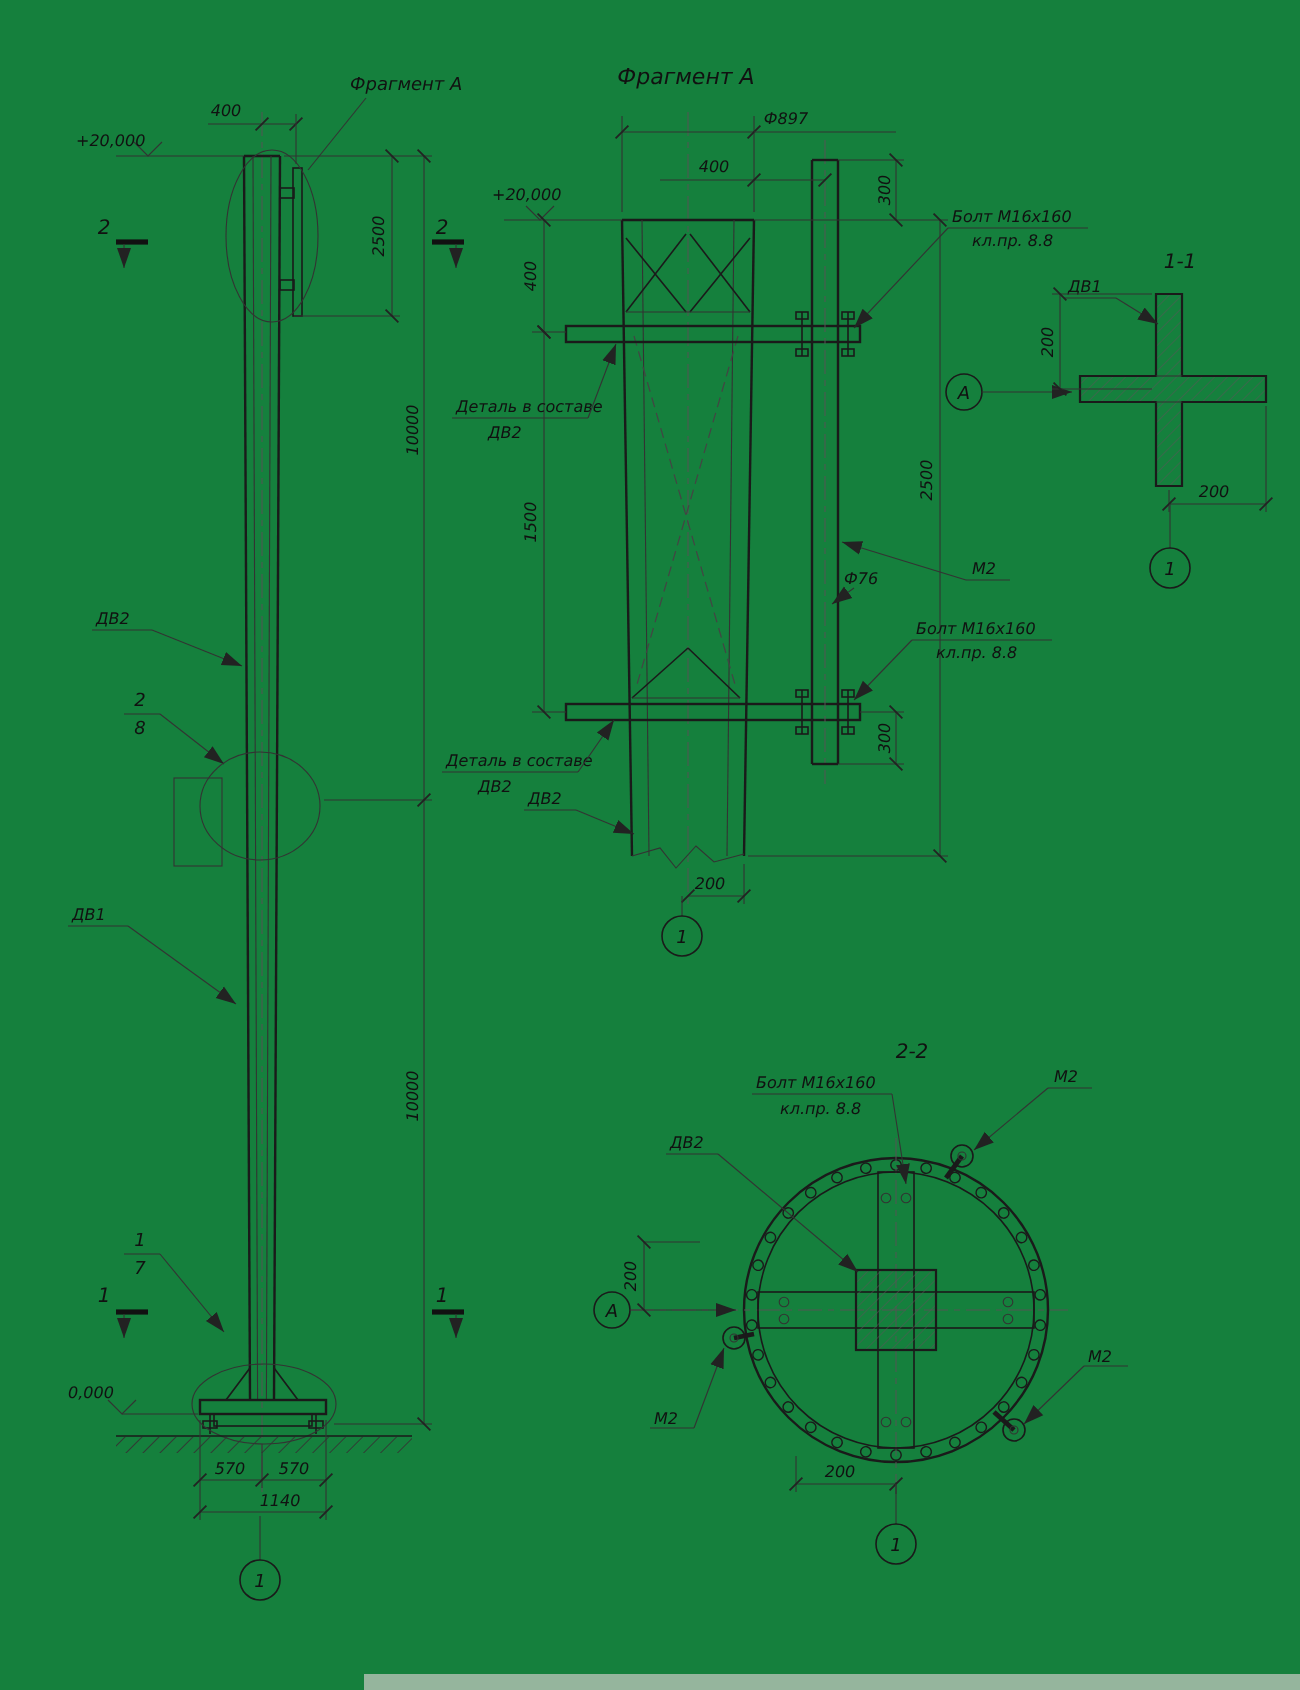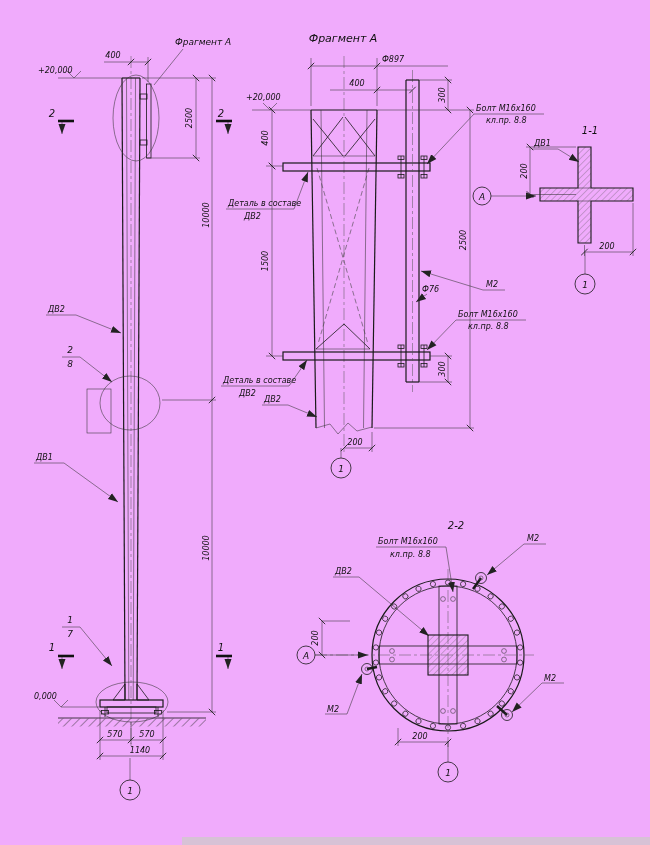--- a/index.html
+++ b/index.html
@@ -1,16 +1,16 @@
 <!DOCTYPE html>
 <html><head>
 <meta charset="utf-8">
 <style>
   html,body{margin:0;padding:0;background:#ffffff;}
-  .sheet{width:650px;height:845px;background:#f0abfc;position:relative;overflow:hidden;
+  .sheet{width:650px;height:845px;background:#15803d;position:relative;overflow:hidden;
          font-family:"DejaVu Sans",sans-serif;}
   svg{display:block;}
   text{font-family:"DejaVu Sans",sans-serif;font-style:italic;fill:#111;}
   .tx8{font-size:8px;}
   .tx9{font-size:9px;}
   .tx10{font-size:10px;}
   .tx11{font-size:11px;}
   .c{stroke:#1a1a1a;stroke-width:1.2;fill:none;}
   .m{stroke:#1a1a1a;stroke-width:0.8;fill:none;}
   .t{stroke:#333;stroke-width:0.55;fill:none;}

